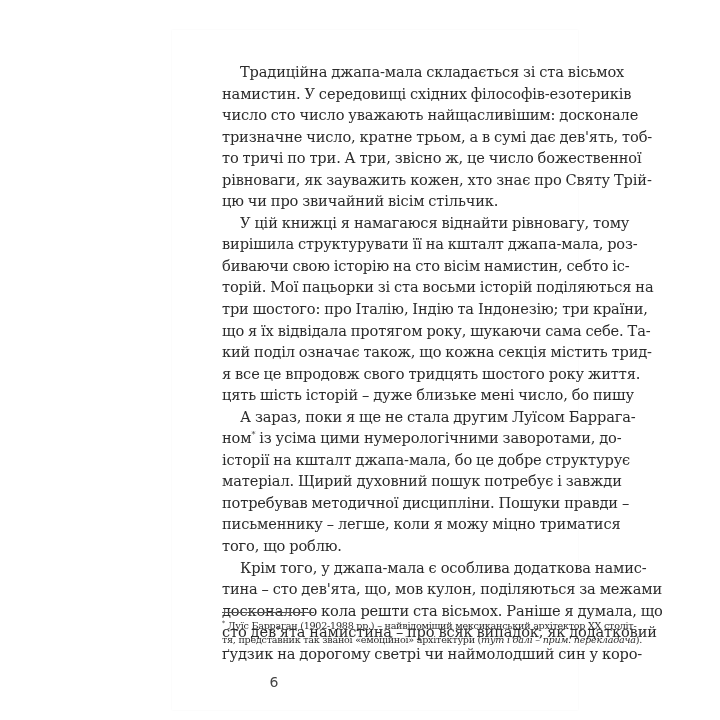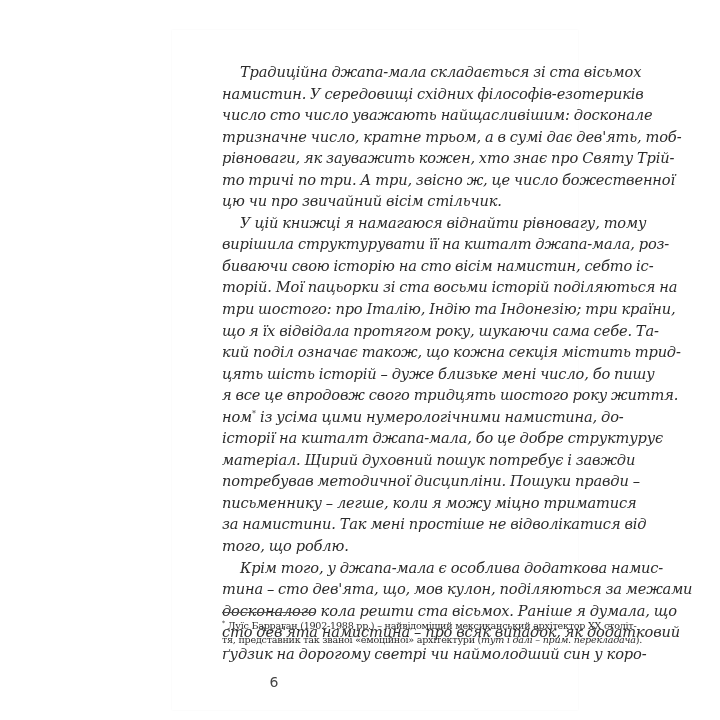--- a/index.html
+++ b/index.html
@@ -33,21 +33,20 @@
   .line {
     display: block;
     height: 21.55px;
     line-height: 21.55px;
     font-size: 14.6px;
     white-space: nowrap;
     text-align: justify;
     text-align-last: justify;
     letter-spacing: -0.15px;
     word-spacing: -0.5px;
-    font-style: italic;
   }
   .line.indent {
     padding-left: 18px;
   }
   .line.last {
     text-align-last: left;
   }
   .line sup {
     font-size: 8px;
     line-height: 0;
@@ -102,40 +101,40 @@
 <body>
 
 <div class="page"></div>
 
 <div class="text-block">
 
   <span class="line indent">Традиційна джапа-мала складається зі ста вісьмох</span>
   <span class="line">намистин. У середовищі східних філософів-езотериків</span>
   <span class="line">число сто число уважають найщасливішим: досконале</span>
   <span class="line">тризначне число, кратне трьом, а в сумі дає дев'ять, тоб-</span>
+  <span class="line">то тричі по три. А три, звісно ж, це число божественної</span>
   <span class="line">рівноваги, як зауважить кожен, хто знає про Святу Трій-</span>
-  <span class="line">то тричі по три. А три, звісно ж, це число божественної</span>
   <span class="line last">цю чи про звичайний вісім стільчик.</span>
 
   <span class="line indent">У цій книжці я намагаюся віднайти рівновагу, тому</span>
   <span class="line">вирішила структурувати її на кшталт джапа-мала, роз-</span>
   <span class="line">биваючи свою історію на сто вісім намистин, себто іс-</span>
   <span class="line">торій. Мої пацьорки зі ста восьми історій поділяються на</span>
   <span class="line">три шостого: про Італію, Індію та Індонезію; три країни,</span>
   <span class="line">що я їх відвідала протягом року, шукаючи сама себе. Та-</span>
   <span class="line">кий поділ означає також, що кожна секція містить трид-</span>
+  <span class="line last">я все це впродовж свого тридцять шостого року життя.</span>
   <span class="line">цять шість історій – дуже близьке мені число, бо пишу</span>
-  <span class="line last">я все це впродовж свого тридцять шостого року життя.</span>
 
-  <span class="line"><span>ном</span><sup>*</sup><span> із усіма цими нумерологічними намистина, до-</span></span>
+  <span class="line indent">А зараз, поки я ще не стала другим Луїсом Баррага-</span>
+  <span class="line"><span>ном</span><sup>*</sup><span> із усіма цими нумерологічними заворотами, до-</span></span>
   <span class="line">історії на кшталт джапа-мала, бо це добре структурує</span>
   <span class="line">матеріал. Щирий духовний пошук потребує і завжди</span>
   <span class="line">потребував методичної дисципліни. Пошуки правди –</span>
   <span class="line">письменнику – легше, коли я можу міцно триматися</span>
-  <span class="line">за намистини. Так мені простіше не відволікатися від</span>
   <span class="line last">того, що роблю.</span>
 
   <span class="line indent">Крім того, у джапа-мала є особлива додаткова намис-</span>
   <span class="line">тина – сто дев'ята, що, мов кулон, поділяються за межами</span>
   <span class="line">досконалого кола решти ста вісьмох. Раніше я думала, що</span>
   <span class="line">сто дев'ята намистина – про всяк випадок, як додатковий</span>
   <span class="line">ґудзик на дорогому светрі чи наймолодший син у коро-</span>
 
 </div>
 

